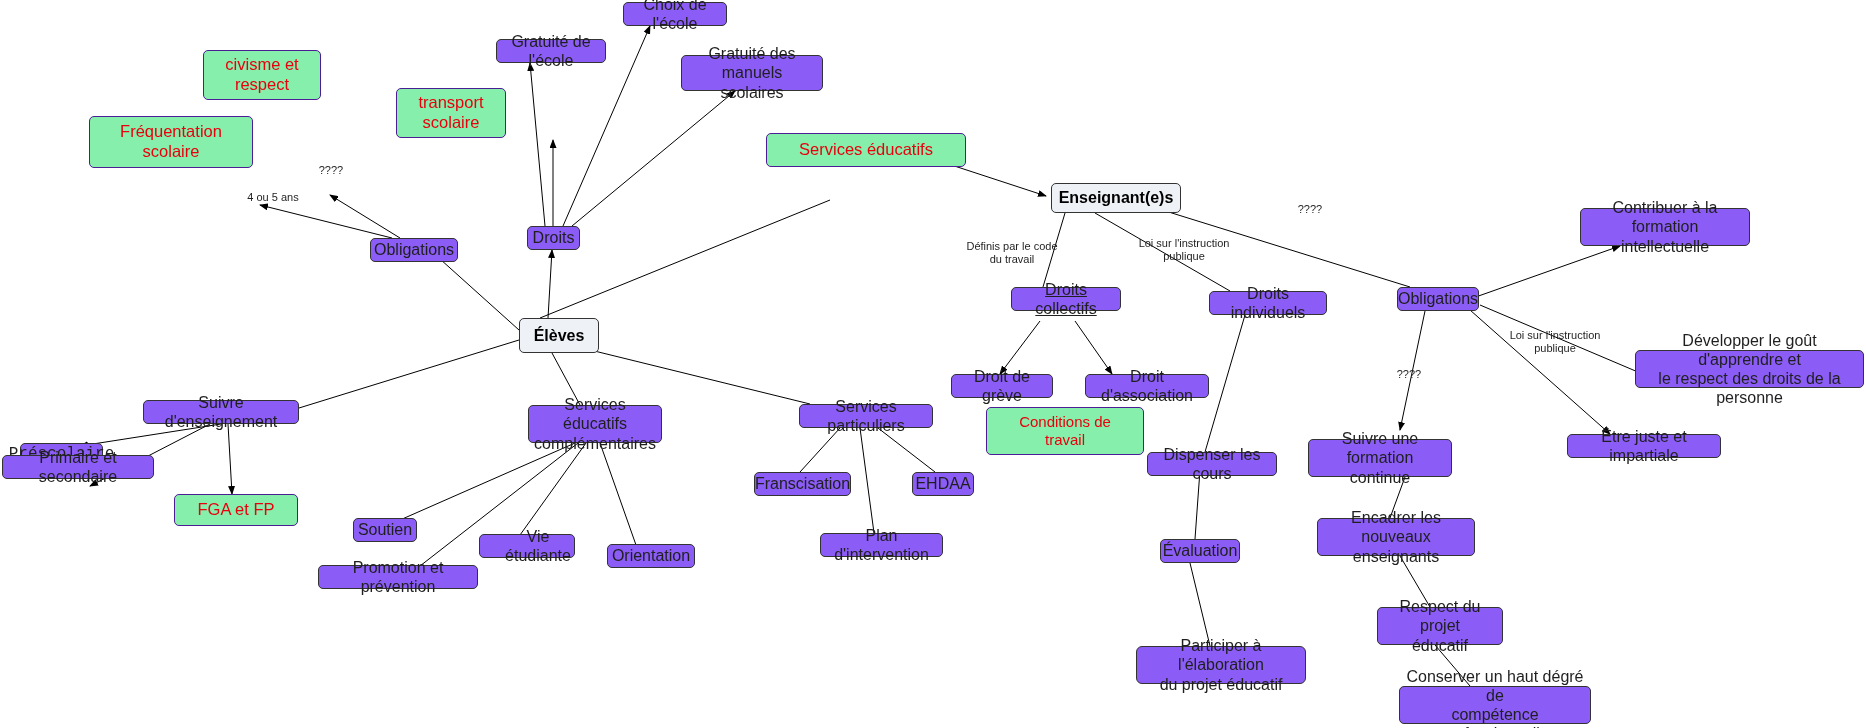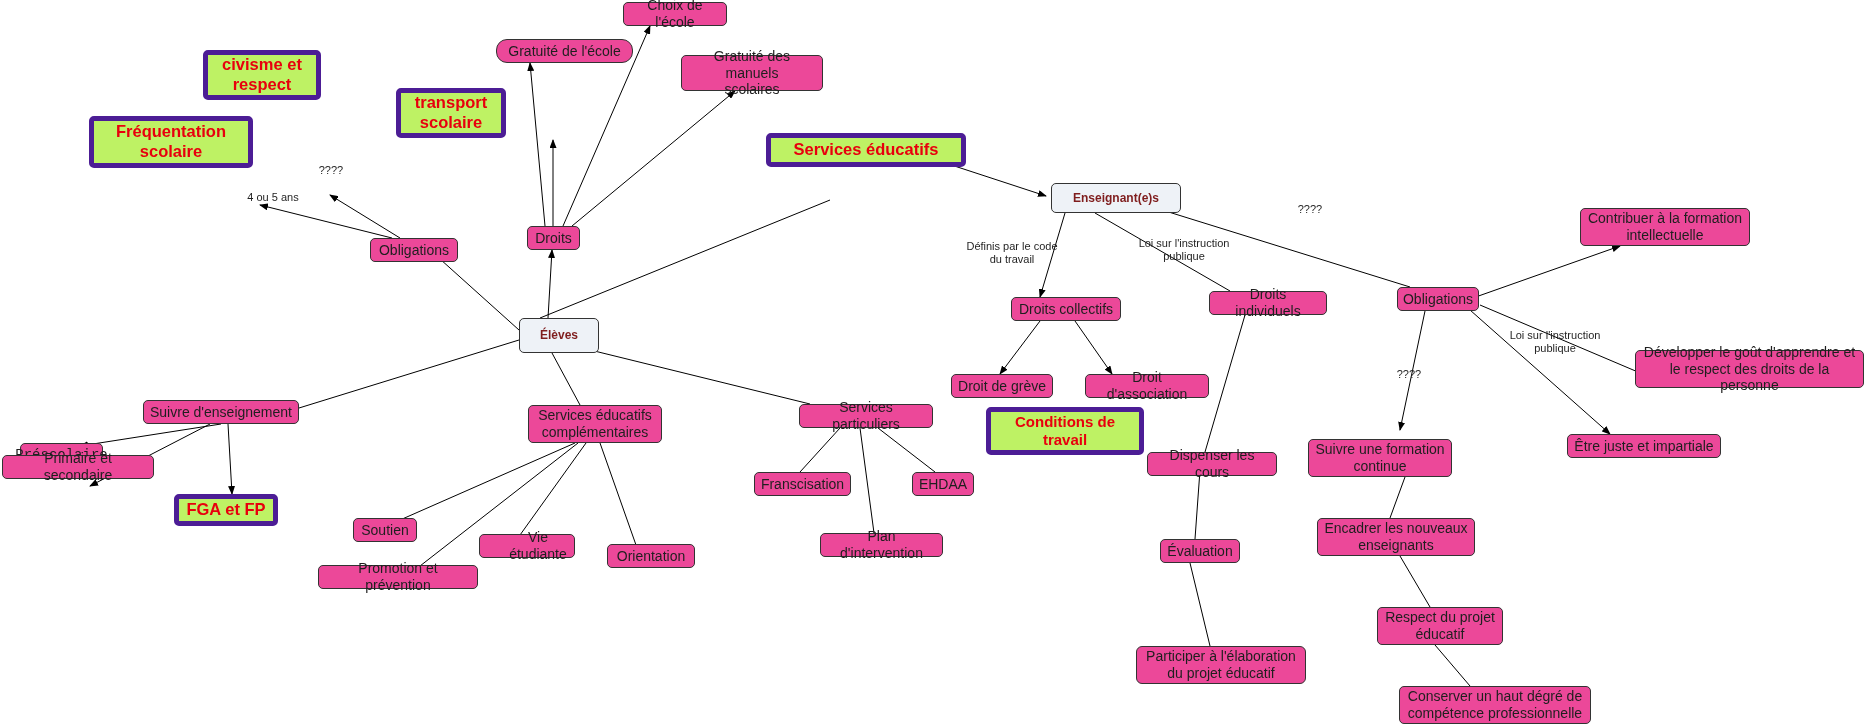--- a/index.html
+++ b/index.html
@@ -21,43 +21,43 @@
     top: 0;
     width: 1866px;
     height: 728px;
     pointer-events: none;
   }
   .node {
     position: absolute;
     box-sizing: border-box;
     border: 1px solid #333333;
     border-radius: 5px;
-    background: #ec4899;
+    background: #8b5cf6;
     color: #1f1f1f;
-    font-size: 14px;
+    font-size: 16px;
     line-height: 1.2;
     text-align: center;
     display: flex;
     align-items: center;
     justify-content: center;
     padding: 3px 6px;
     white-space: pre-line;
   }
   .node.blue {
-    color: #7f1d1d;
+    color: #000000;
     font-weight: bold;
-    font-size: 12px;
+    font-size: 16px;
     background: #eef2f7;
   }
   .node.red {
     color: #e8000d;
-    font-weight: bold;
+    font-weight: normal;
     font-size: 16.5px;
-    background: #bef264;
-    border: 5px solid #4c1d95;
+    background: #86efac;
+    border: 1px solid #4c1d95;
   }
   .node.red.small {
     font-size: 15px;
   }
   .label {
     position: absolute;
     font-size: 11px;
     color: #1f1f1f;
     text-align: center;
     line-height: 1.2;
@@ -114,46 +114,46 @@
         <line x1="1470" y1="299" x2="1620" y2="246" stroke="#000000" stroke-width="1" marker-end="url(#arrowhead)"></line>
         <line x1="1480" y1="305" x2="1645" y2="375" stroke="#000000" stroke-width="1" marker-end="url(#arrowhead)"></line>
         <line x1="1470" y1="310" x2="1610" y2="434" stroke="#000000" stroke-width="1" marker-end="url(#arrowhead)"></line>
       </g>
   </svg>
   <div id="nodes-layer">
       <div class="node blue" style="left: 519px; top: 318px; width: 80px; height: 35px;">Élèves</div>
       <div class="node" style="left: 370px; top: 238px; width: 88px; height: 24px;">Obligations</div>
       <div class="node" style="left: 527px; top: 226px; width: 53px; height: 24px;">Droits</div>
       <div class="node" style="left: 623px; top: 2px; width: 104px; height: 24px;">Choix de l'école</div>
-      <div class="node" style="left: 496px; top: 39px; width: 137px; height: 24px; border-radius: 11px;">Gratuité de l'école</div>
+      <div class="node" style="left: 496px; top: 39px; width: 110px; height: 24px;">Gratuité de l'école</div>
       <div class="node" style="left: 681px; top: 55px; width: 142px; height: 36px;">Gratuité des manuels
 scolaires</div>
       <div class="node red" style="left: 203px; top: 50px; width: 118px; height: 50px;">civisme et
 respect</div>
       <div class="node red" style="left: 396px; top: 88px; width: 110px; height: 50px;">transport
 scolaire</div>
       <div class="node red" style="left: 89px; top: 116px; width: 164px; height: 52px;">Fréquentation
 scolaire</div>
       <div class="node" style="left: 143px; top: 400px; width: 156px; height: 24px;">Suivre d'enseignement</div>
       <div class="node" style="left: 20px; top: 443px; width: 83px; height: 24px; font-family: Liberation Mono, monospace;">Préscolaire</div>
       <div class="node" style="left: 2px; top: 455px; width: 152px; height: 24px;">Primaire et secondaire</div>
-      <div class="node red" style="left: 174px; top: 494px; width: 104px; height: 32px;">FGA et FP</div>
+      <div class="node red" style="left: 174px; top: 494px; width: 124px; height: 32px;">FGA et FP</div>
       <div class="node" style="left: 528px; top: 405px; width: 134px; height: 38px;">Services éducatifs
 complémentaires</div>
       <div class="node" style="left: 353px; top: 518px; width: 64px; height: 24px;">Soutien</div>
       <div class="node" style="left: 318px; top: 565px; width: 160px; height: 24px;">Promotion et prévention</div>
       <div class="node" style="left: 479px; top: 534px; width: 96px; height: 24px; padding-left: 28px;">Vie étudiante</div>
       <div class="node" style="left: 607px; top: 544px; width: 88px; height: 24px;">Orientation</div>
       <div class="node" style="left: 799px; top: 404px; width: 134px; height: 24px;">Services particuliers</div>
       <div class="node" style="left: 754px; top: 472px; width: 97px; height: 24px;">Franscisation</div>
       <div class="node" style="left: 820px; top: 533px; width: 123px; height: 24px;">Plan d'intervention</div>
       <div class="node" style="left: 912px; top: 472px; width: 62px; height: 24px;">EHDAA</div>
       <div class="node red" style="left: 766px; top: 133px; width: 200px; height: 34px;">Services éducatifs</div>
       <div class="node blue" style="left: 1051px; top: 183px; width: 130px; height: 30px;">Enseignant(e)s</div>
-      <div class="node" style="left: 1011px; top: 297px; width: 110px; height: 24px;">Droits collectifs</div>
+      <div class="node" style="left: 1011px; top: 287px; width: 110px; height: 24px; text-decoration: underline;">Droits collectifs</div>
       <div class="node" style="left: 951px; top: 374px; width: 102px; height: 24px;">Droit de grève</div>
       <div class="node" style="left: 1085px; top: 374px; width: 124px; height: 24px;">Droit d'association</div>
       <div class="node red small" style="left: 986px; top: 407px; width: 158px; height: 48px;">Conditions de
 travail</div>
       <div class="node" style="left: 1209px; top: 291px; width: 118px; height: 24px;">Droits individuels</div>
       <div class="node" style="left: 1147px; top: 452px; width: 130px; height: 24px;">Dispenser les cours</div>
       <div class="node" style="left: 1160px; top: 539px; width: 80px; height: 24px;">Évaluation</div>
       <div class="node" style="left: 1136px; top: 646px; width: 170px; height: 38px; border-radius: 6px;">Participer à l'élaboration
 du projet éducatif</div>
       <div class="node" style="left: 1397px; top: 287px; width: 82px; height: 24px;">Obligations</div>

